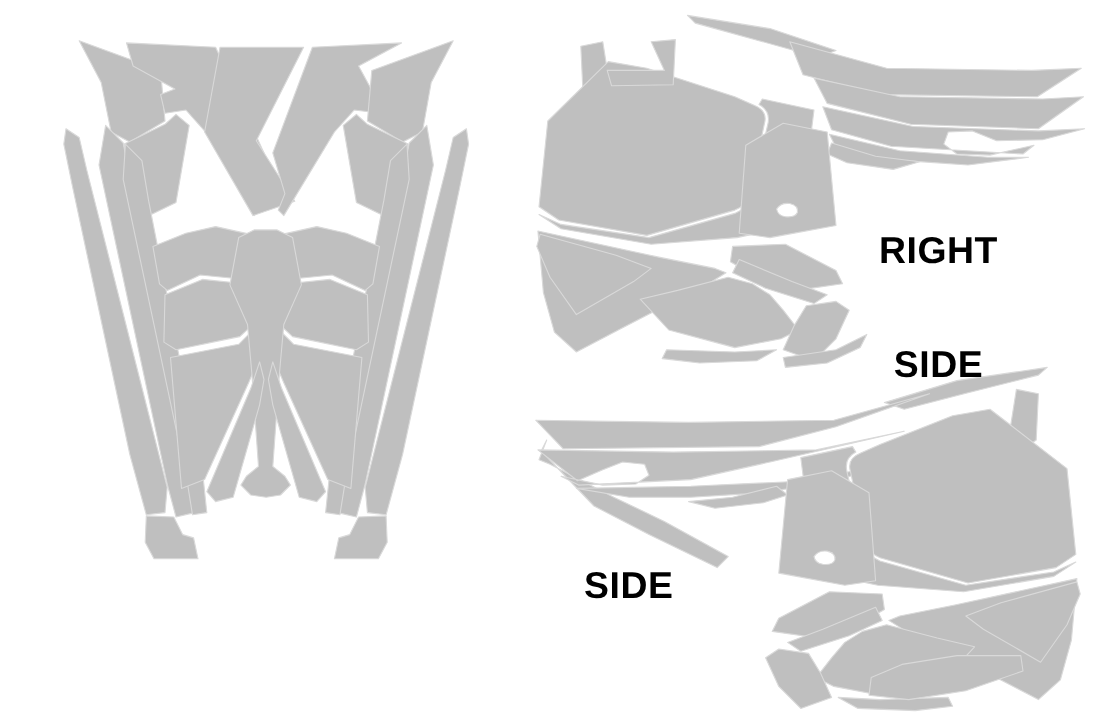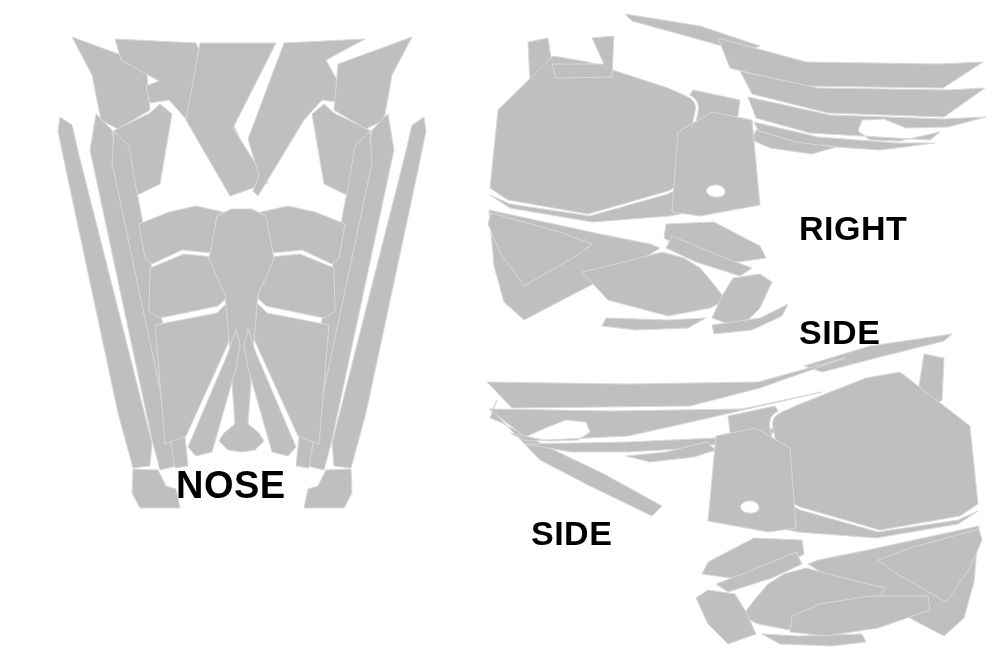--- a/index.html
+++ b/index.html
@@ -46,20 +46,21 @@
   }
   #label-nose {
     left: 176px;
     top: 466px;
     font-size: 38px;
   }
   #label-right {
     left: 799px;
     top: 142px;
     font-size: 34px;
+    text-align: center;
   }
   #label-left {
     left: 531px;
     top: 447px;
     font-size: 34px;
     text-align: center;
   }
 </style>
 </head>
 <body>
@@ -197,21 +198,20 @@
       <path class="panel-shape" d="M735,594 L708,590 L696,598 L708,624 L728,644 L756,634 L746,612 Z" fill="#bfbfbf" stroke="#d9d9d9"></path>
 
       <path class="panel-shape" d="M862,634 L800,636 L762,634 L780,644 L832,646 L866,642 Z" fill="#bfbfbf" stroke="#d9d9d9"></path>
 
       <path class="panel-shape" d="M979,529 L910,548 L878,560 L894,572 L946,602 L970,568 L982,540 Z" fill="#bfbfbf" stroke="#d9d9d9"></path>
 
       <path class="panel-shape" d="M928,596 L870,596 L820,604 L792,616 L790,632 L826,636 L878,628 L930,610 Z" fill="#bfbfbf" stroke="#d9d9d9"></path>
     </g>
   </svg>
 
-  <div class="group-label" id="label-nose" style="color: rgb(0, 0, 0);">NOSE</div>
 
   <div class="group-label" id="label-right" style="color: rgb(0, 0, 0);">
     <div>RIGHT</div>
     <div>SIDE</div>
   </div>
 
   <div class="group-label" id="label-left" style="color: rgb(0, 0, 0);">
     <div>SIDE</div>
   </div>
 

